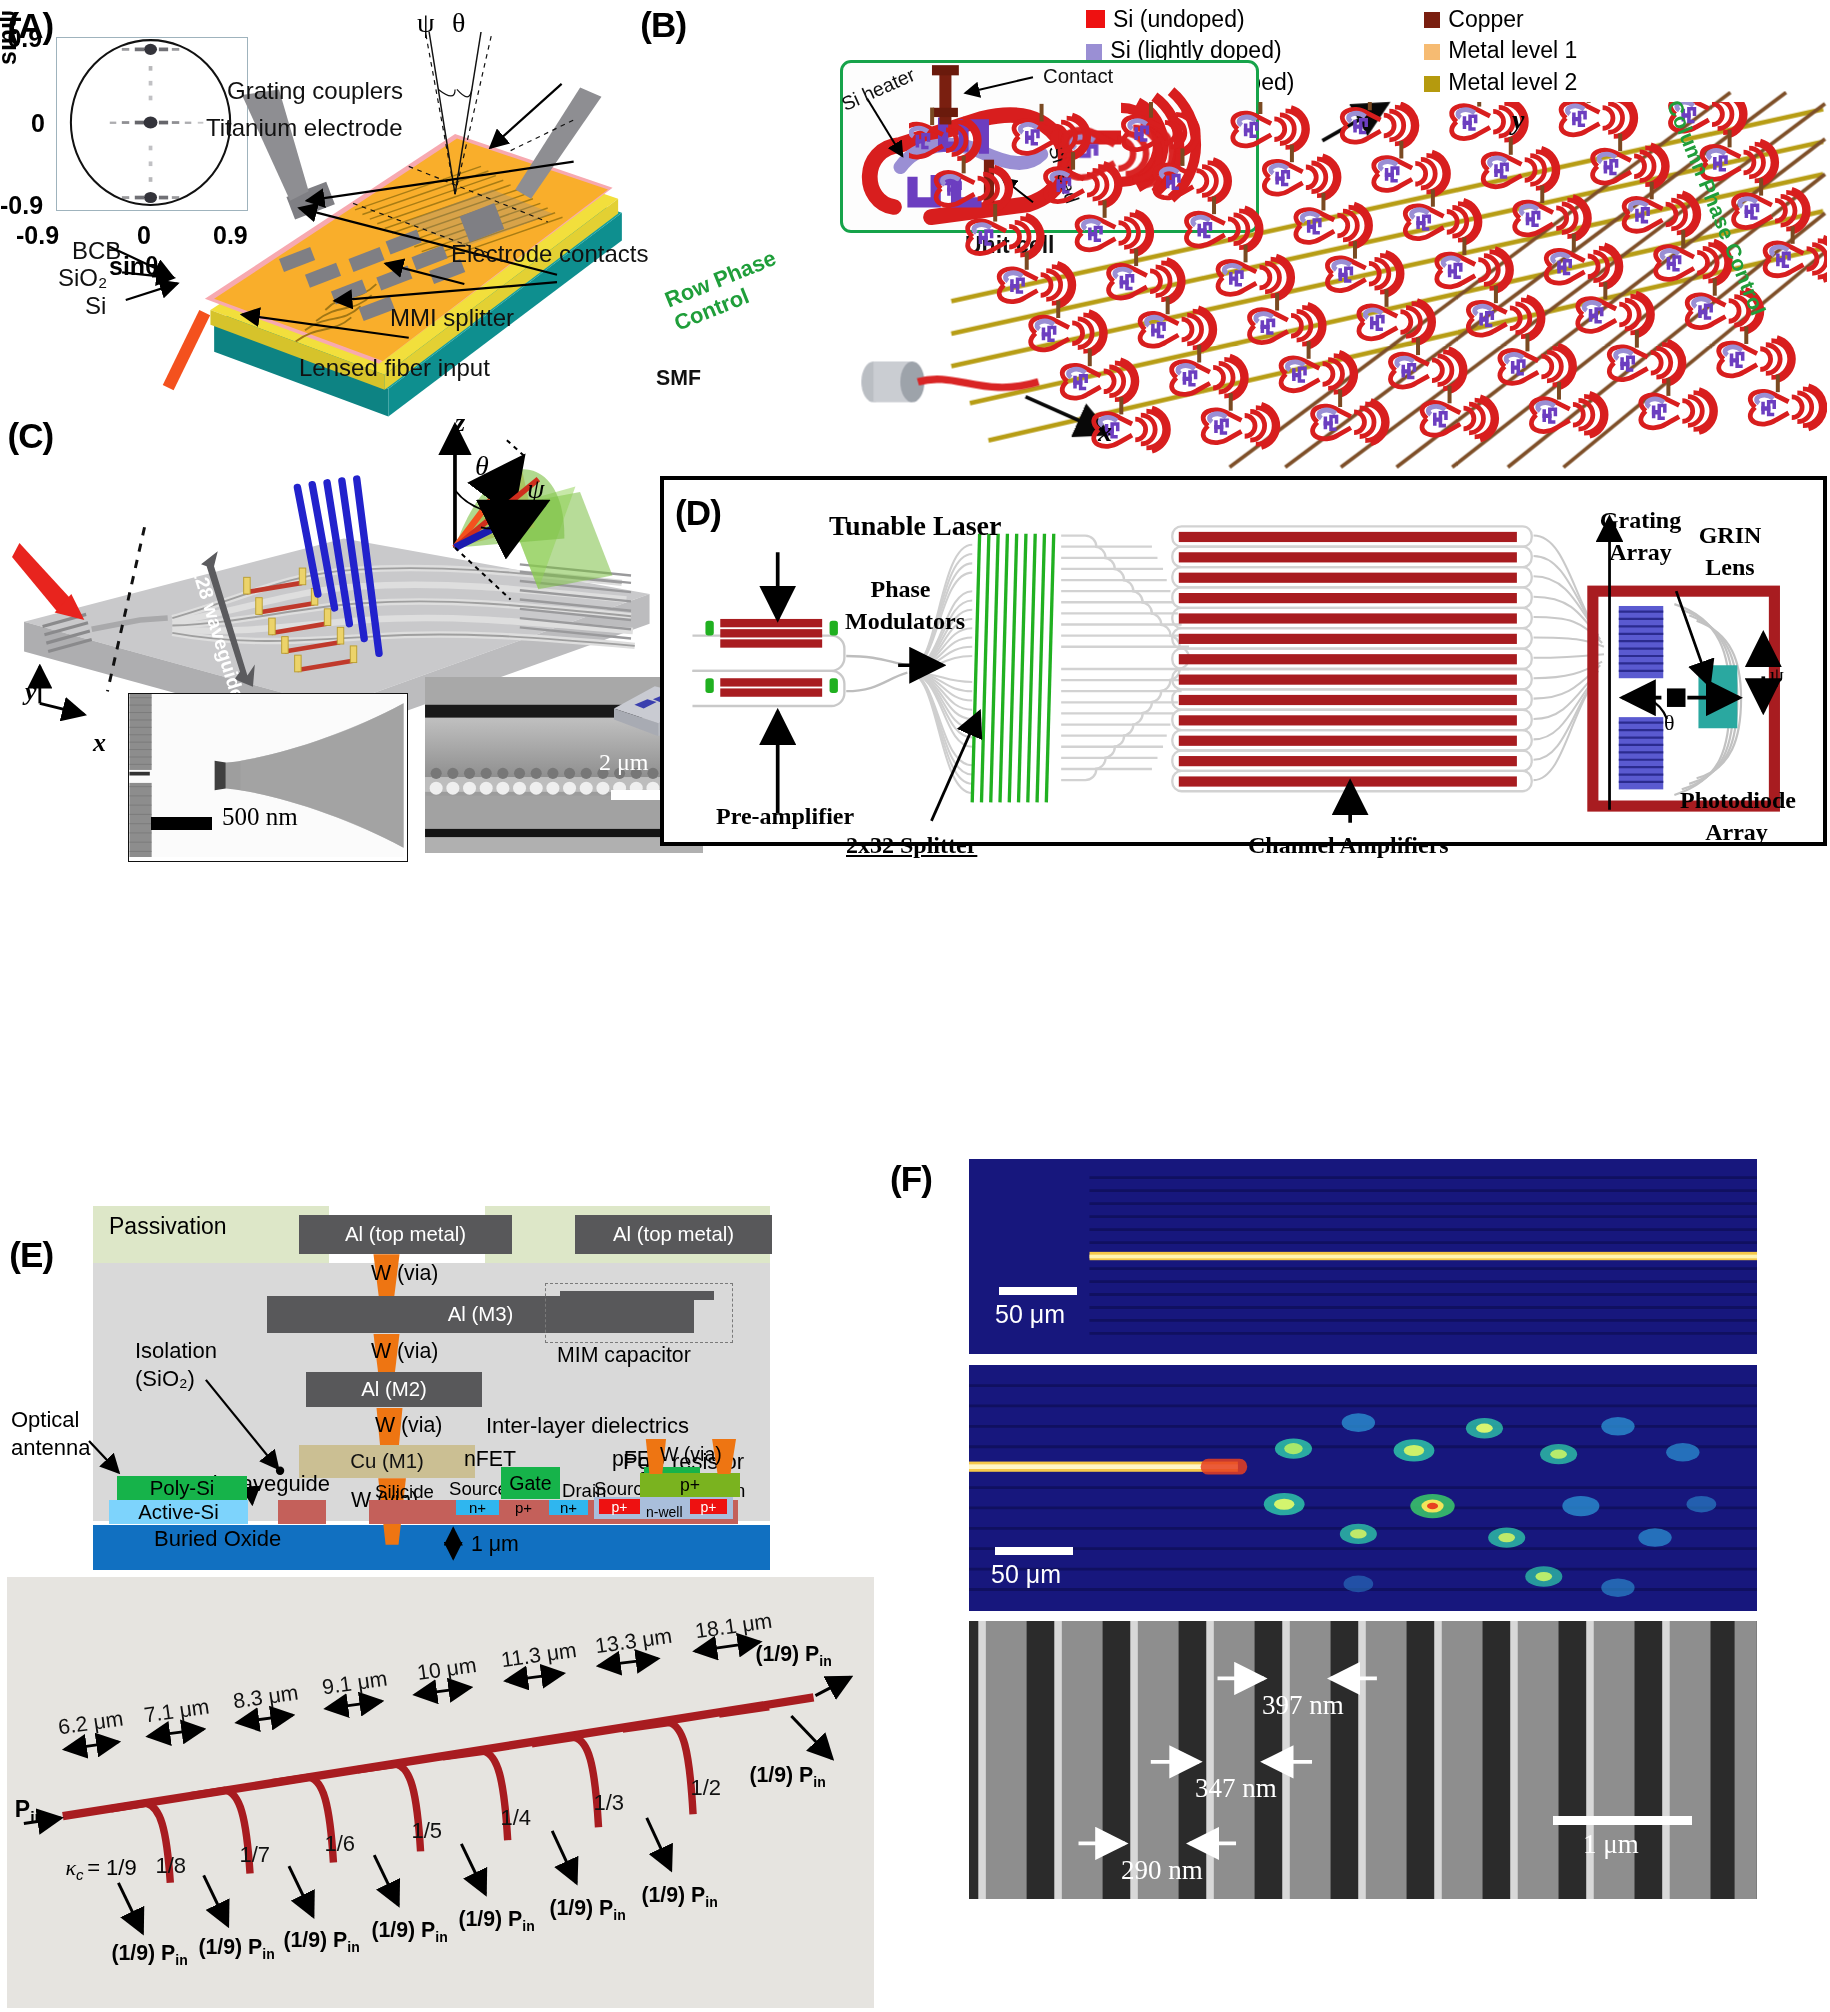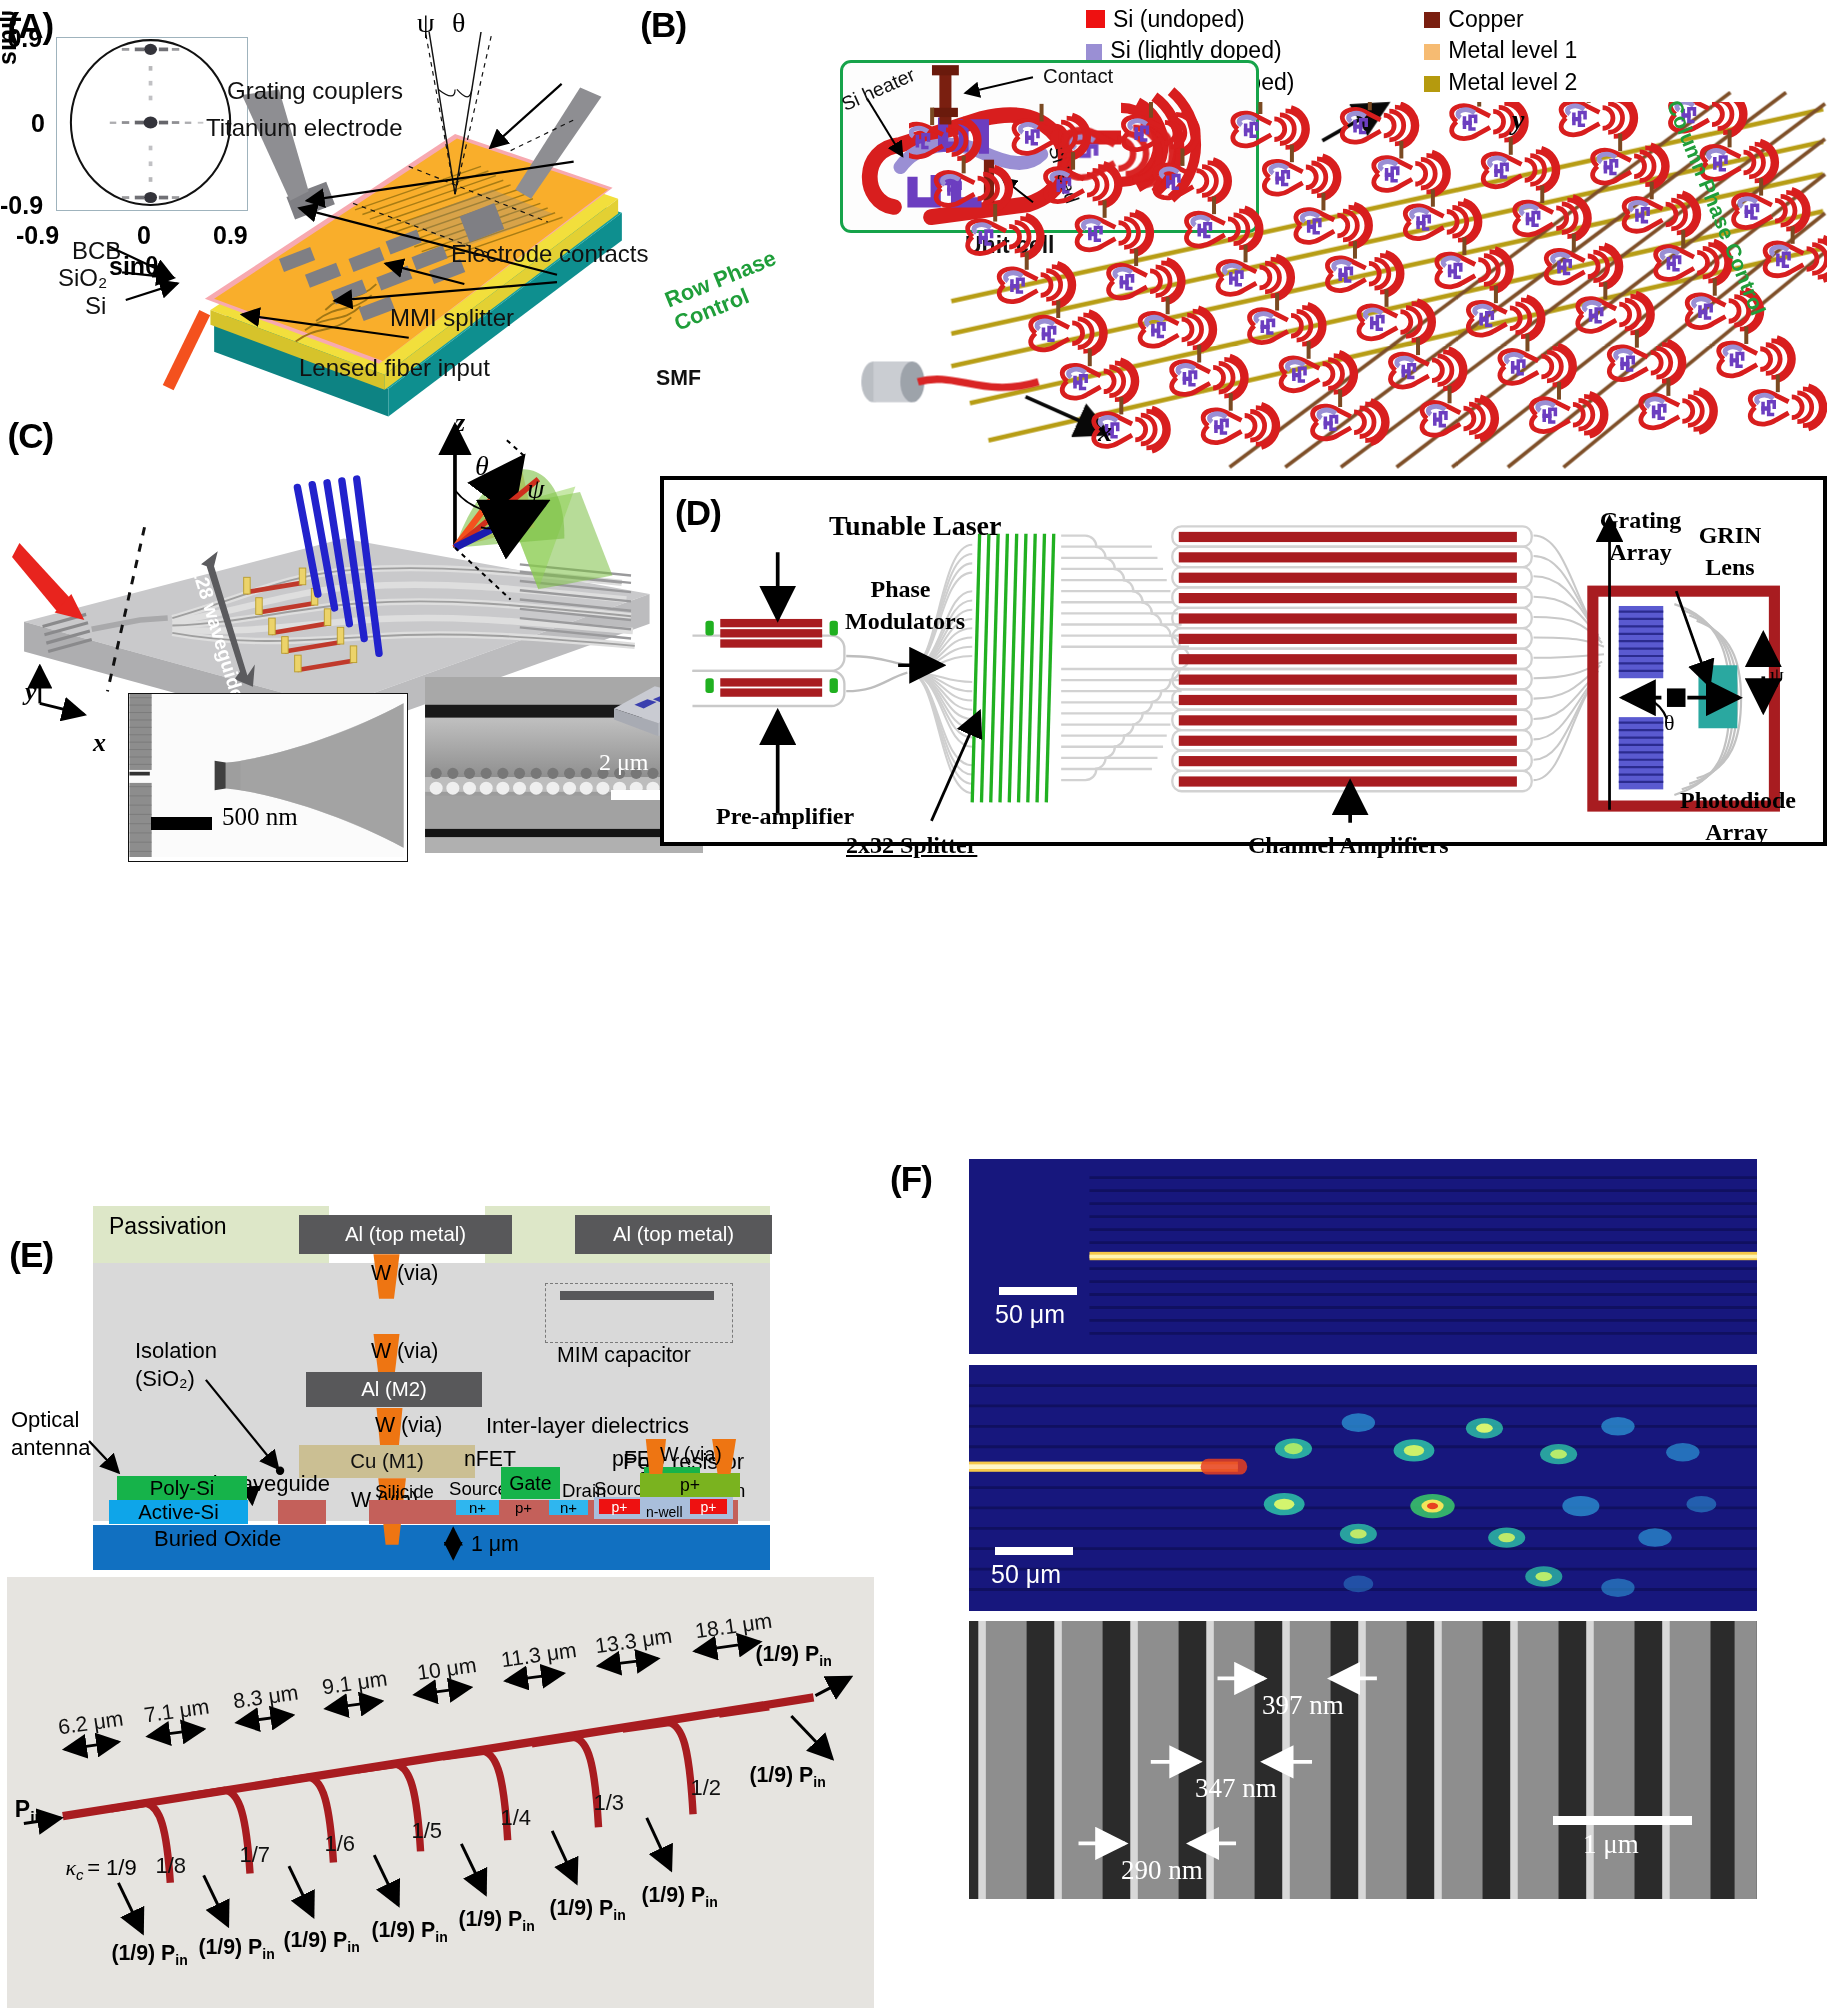--- a/index.html
+++ b/index.html
@@ -1626,20 +1626,21 @@
   <div class="abs layerbox" style="left:109px;top:52px;font-size:23px;">Passivation</div>
 
   <div class="abs layerbox metal" style="left:299px;top:54px;width:213px;height:39px;">Al (top metal)</div>
   <div class="abs layerbox metal" style="left:575px;top:54px;width:197px;height:39px;">Al (top metal)</div>
 
   <svg class="abs" style="left:366px;top:93px;" width="41" height="45" viewBox="0 0 44 48">
       <polygon points="8,0 36,0 30,48 14,48" fill="#ee7512"></polygon>
     </svg>
   <div class="abs txt-on" style="left:371px;top:100px;font-size:21.3px;">W (via)</div>
 
+  <div class="abs layerbox metal" style="left:267px;top:135px;width:427px;height:37px;">Al (M3)</div>
 
   <div class="abs" style="left:545px;top:122px;width:186px;height:58px;border:1.9px dashed #7a7a7a;"></div>
   <div class="abs" style="left:560px;top:130px;width:154px;height:9.3px;background:#58585a;"></div>
   <div class="abs txt-on" style="left:557px;top:182px;font-size:21.3px;">MIM capacitor</div>
 
   <svg class="abs" style="left:366px;top:173px;" width="41" height="39" viewBox="0 0 44 42">
       <polygon points="8,0 36,0 31,42 13,42" fill="#ee7512"></polygon>
     </svg>
   <div class="abs txt-on" style="left:371px;top:178px;font-size:21.3px;">W (via)</div>
 
@@ -1672,21 +1673,21 @@
         </marker>
       </defs>
     <line x1="222" y1="86" x2="300" y2="182" stroke="#000" stroke-width="2.4" marker-end="url(#arrF)"></line>
     <circle cx="302" cy="184" r="4.5" fill="#000"></circle>
     <line x1="96" y1="152" x2="128" y2="186" stroke="#000" stroke-width="2.4" marker-end="url(#arrF)"></line>
     <line x1="270" y1="200" x2="272" y2="220" stroke="#000" stroke-width="2.4" marker-end="url(#arrF)"></line>
     <line x1="700" y1="178" x2="706" y2="202" stroke="#000" stroke-width="2.4" marker-end="url(#arrF)"></line>
   </svg>
 
   <div class="abs" style="left:117px;top:315px;width:130px;height:24px;background:#16b34a;display:flex;align-items:center;justify-content:center;font-size:20.4px;">Poly-Si</div>
-  <div class="abs" style="left:109px;top:339px;width:139px;height:24px;background:#0ea5e9;display:flex;align-items:center;justify-content:center;font-size:20.4px;">Active-Si</div>
+  <div class="abs" style="left:109px;top:339px;width:139px;height:24px;background:#7dd3fc;display:flex;align-items:center;justify-content:center;font-size:20.4px;">Active-Si</div>
   <div class="abs" style="left:278px;top:339px;width:48px;height:24px;background:#c4605a;"></div>
   <div class="abs txt-on" style="left:154px;top:365px;font-size:22px;">Buried Oxide</div>
 
   <div class="abs" style="left:369px;top:339px;width:369px;height:24px;background:#c4605a;"></div>
   <div class="abs txt-on" style="left:375px;top:320px;font-size:18.6px;">Silicide</div>
   <div class="abs txt-on" style="left:449px;top:317px;font-size:18.6px;">Source</div>
   <div class="abs" style="left:501px;top:306px;width:59px;height:32px;background:#16b34a;display:flex;align-items:center;justify-content:center;font-size:19.5px;">Gate</div>
   <div class="abs txt-on" style="left:562px;top:319px;font-size:18.6px;">Drain</div>
   <div class="abs txt-on" style="left:464px;top:286px;font-size:21.3px;">nFET</div>
   <div class="abs" style="left:456px;top:339px;width:43px;height:15px;background:#2fb6ef;display:flex;align-items:center;justify-content:center;font-size:15px;">n+</div>

